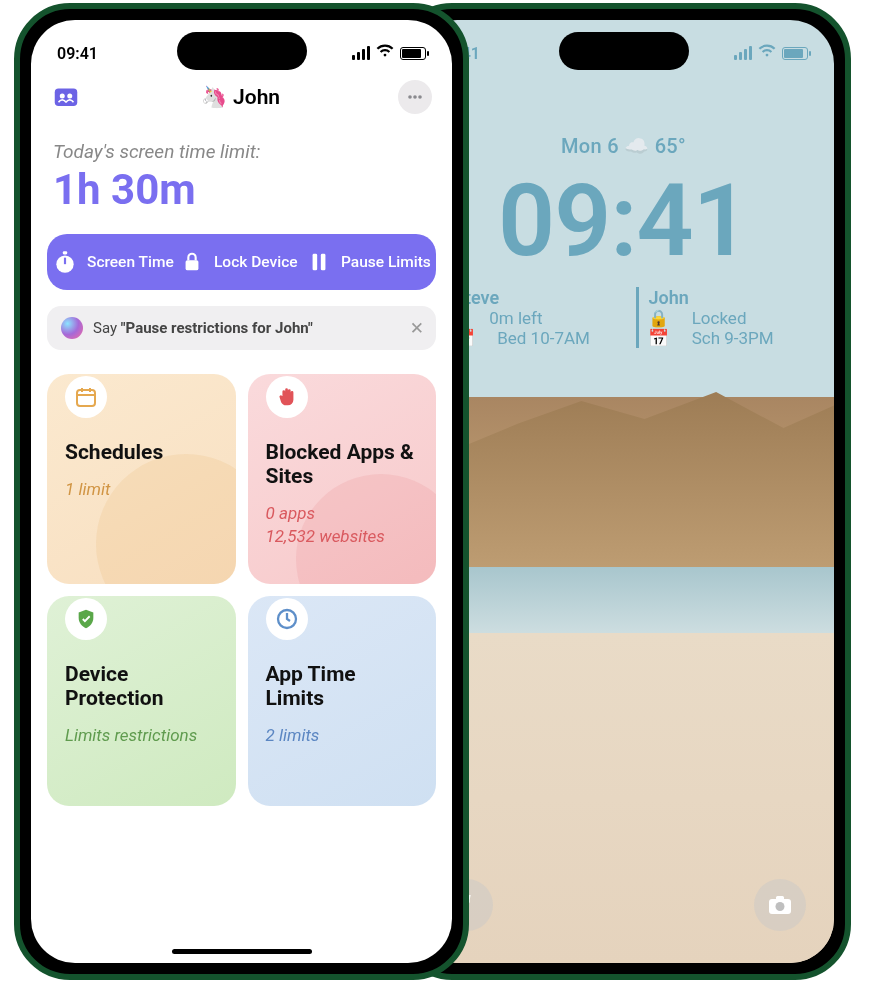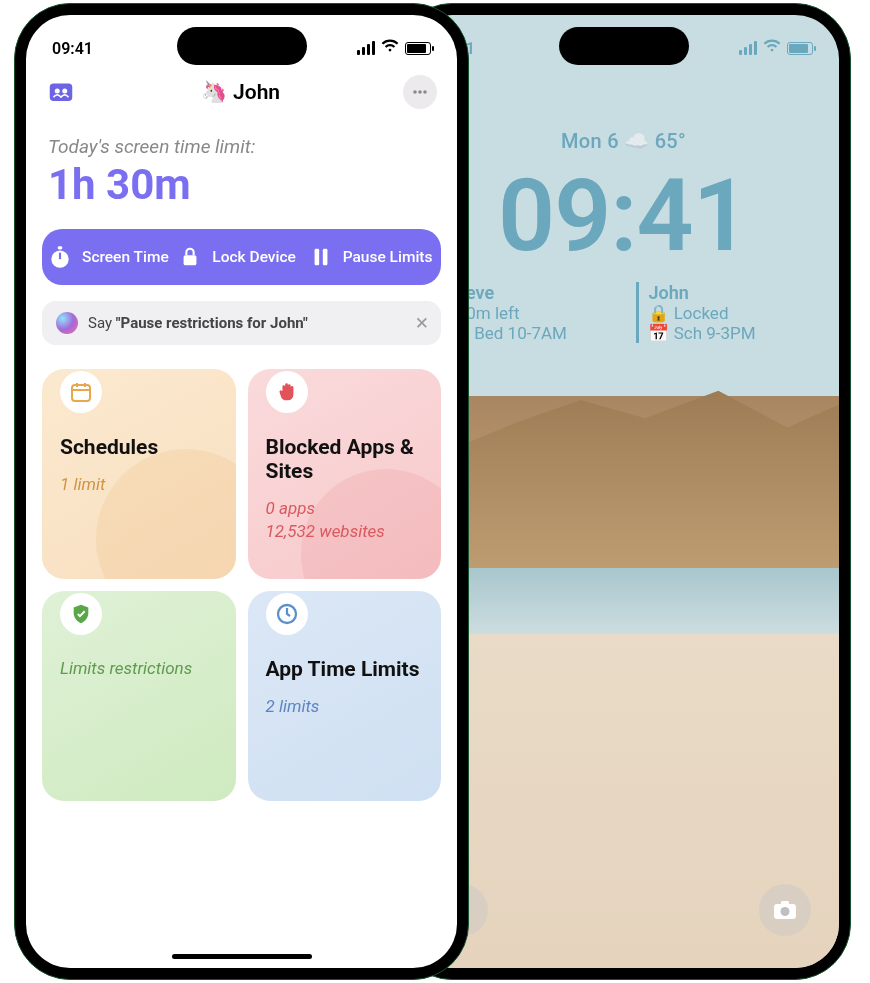--- a/index.html
+++ b/index.html
@@ -6,21 +6,21 @@
   body {
     font-family: -apple-system, BlinkMacSystemFont, "Segoe UI", Roboto, sans-serif;
     background: #fff;
     width: 870px;
     height: 983px;
     position: relative;
   }
   .phone {
     position: absolute;
     border-radius: 56px;
-    border: 1px solid #14532d;
+    border: 6px solid #14532d;
     background: #000;
     padding: 11px;
     overflow: hidden;
   }
   .phone-left { left: 14px; top: 3px; width: 455px; height: 977px; z-index: 3; }
   .phone-right { left: 396px; top: 3px; width: 455px; height: 977px; z-index: 1; }
   .screen {
     width: 100%; height: 100%;
     border-radius: 44px;
     overflow: hidden;
@@ -124,21 +124,21 @@
   .home-ind { position:absolute; bottom:9px; left:50%; transform:translateX(-50%); width:140px; height:5px; background:#000; border-radius:3px; }
 
   
   .lock-content { position:relative; z-index:20; text-align:center; color:#6ba7bd; padding-top:62px; }
   .date-line { font-size:20px; font-weight:500; letter-spacing:.3px; }
   .big-time { font-size:100px; font-weight:600; letter-spacing:-1px; margin-top:4px; }
 
   .widgets { display:flex; gap:24px; margin:8px 28px 0; text-align:left; }
   .widget { border-left:3px solid #6ba7bd; padding-left:10px; flex:1 1 0; min-width:0; }
   .w-name { font-weight:600; font-size:18px; }
-  .w-row { font-size:17px; display:flex; gap:4px; align-items:center; white-space:nowrap; }
+  .w-row { font-size:17px; display:flex; gap:22px; align-items:center; white-space:nowrap; }
 
   .lock-btn {
     position:absolute; bottom:32px; width:52px; height:52px;
     background:rgba(200,200,200,.45); border-radius:50%;
     display:flex; align-items:center; justify-content:center; color:#fff; z-index:30;
   }
   .lock-btn.left { left:28px; }
   .lock-btn.right { right:28px; }
 </style>
 </head>
@@ -257,20 +257,21 @@
         </div>
       </div>
 
       <div class="card card-protect">
         <div class="card-icon">
           <svg width="22" height="24" viewBox="0 0 24 24" fill="currentColor">
               <path d="M12 2l8 3v6c0 5-3.5 9.5-8 11-4.5-1.5-8-6-8-11V5l8-3z"></path>
               <path d="M8.5 12l2.3 2.3L16 9" stroke="#fff" stroke-width="2" fill="none"></path>
             </svg>
         </div>
+        <div class="card-title">Device Protection</div>
         <div class="card-sub">Limits restrictions</div>
       </div>
 
       <div class="card card-limits">
         <div class="card-icon">
           <svg width="24" height="24" viewBox="0 0 24 24" fill="none" stroke="currentColor" stroke-width="2.3">
               <circle cx="12" cy="12" r="9"></circle>
               <path d="M12 6v6l3 2"></path>
             </svg>
         </div>

